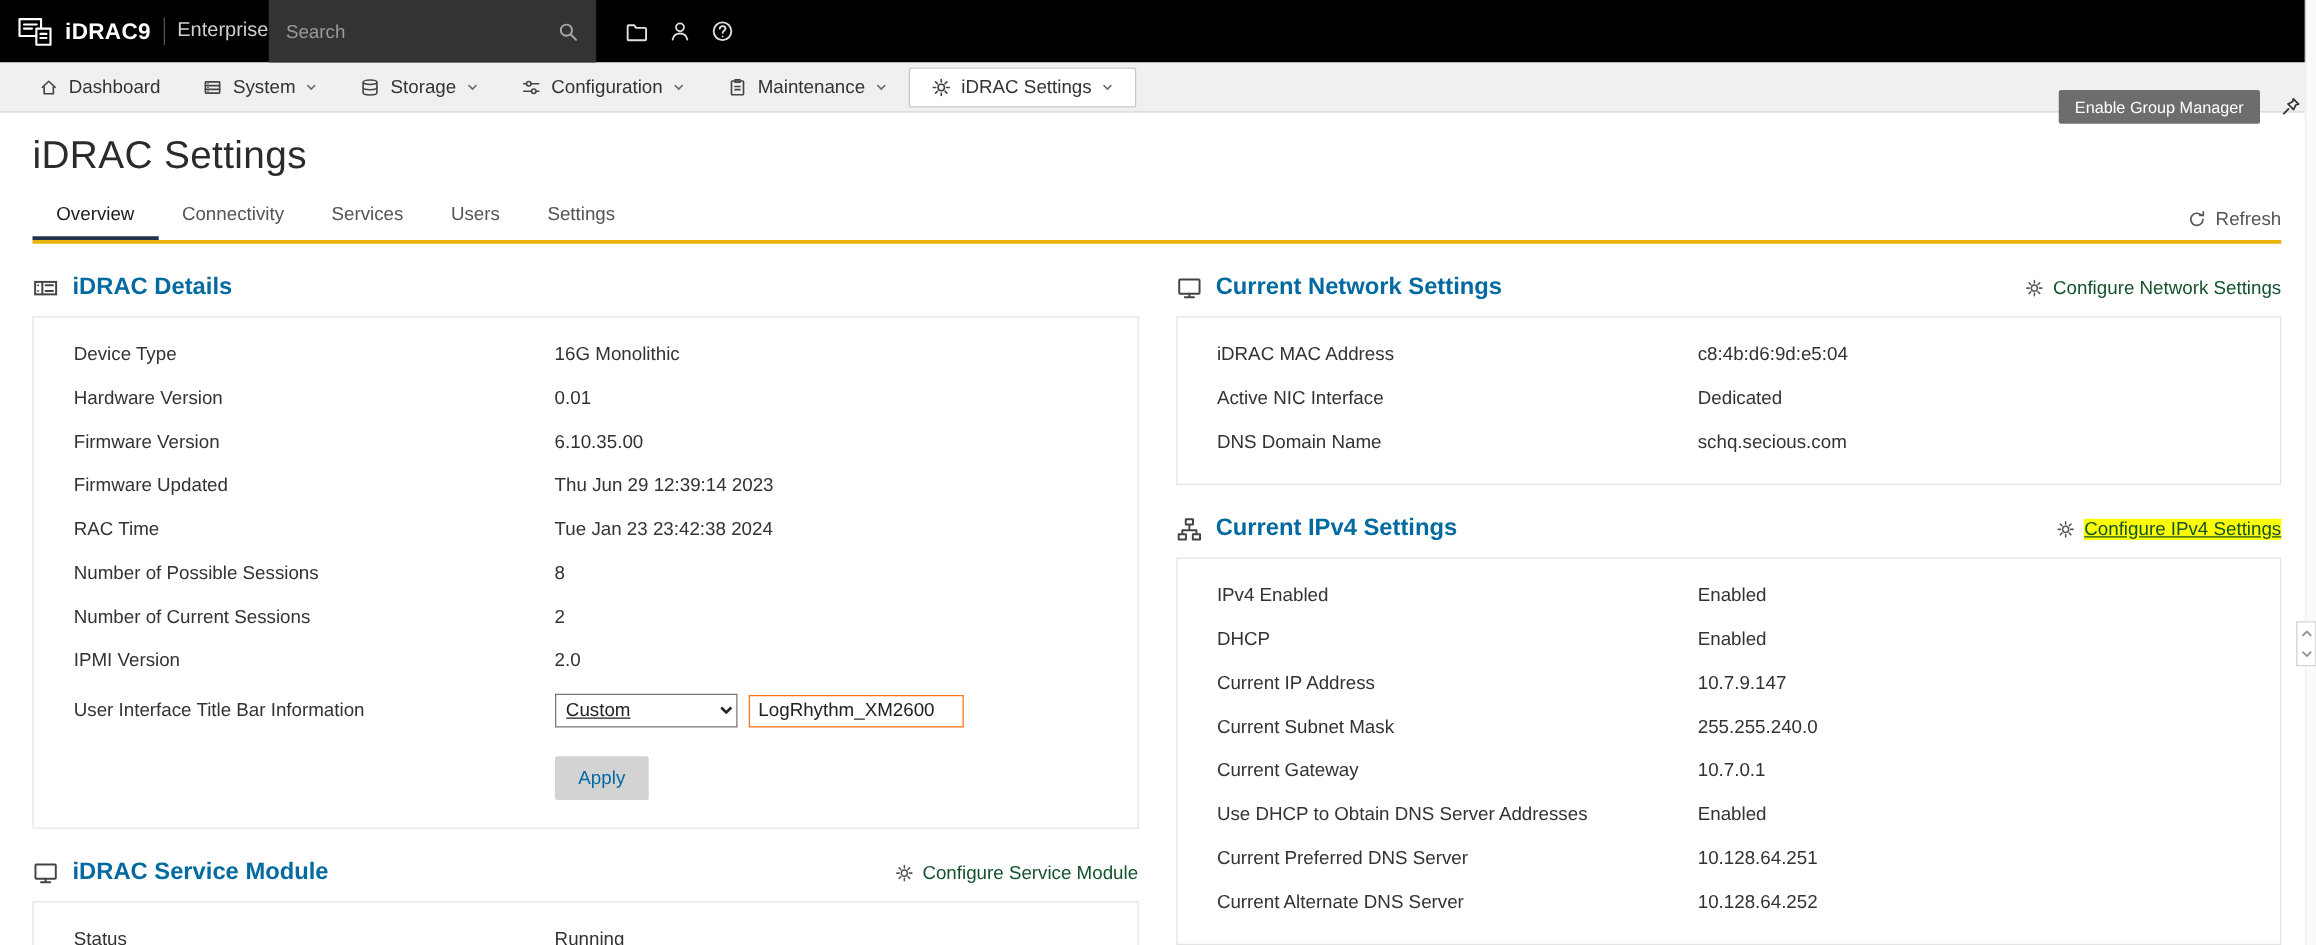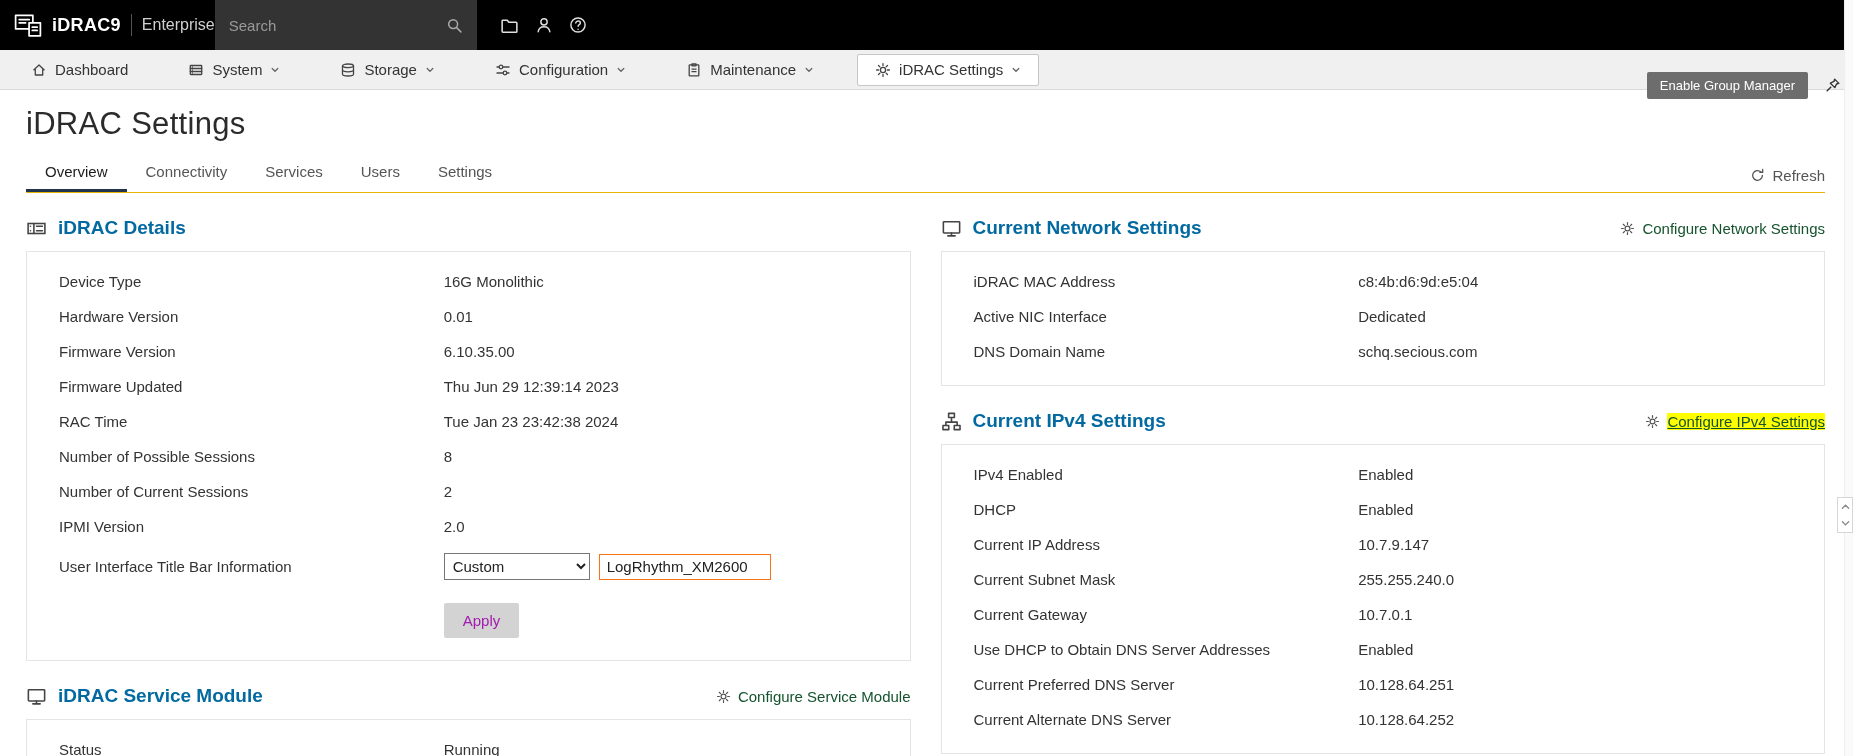--- a/index.html
+++ b/index.html
@@ -22,38 +22,38 @@
   .search-box input::placeholder { color: #9a9a9a; }
   .search-box .icon { color: #aaa; }
   .top-icon-btn { width: 30px; height: 30px; display: flex; align-items: center;
     justify-content: center; color: #e0e0e0; margin: 0 2px; cursor: pointer; }
   .topbar-right .spacer { width: 16px; }
   .topbar-right .end-pad { width: 14px; }
 
   
   .navbar { height: 40px; background: #f0f0f0; border-bottom: 1px solid #d9d9d9;
     display: flex; align-items: center; justify-content: space-between; padding: 0 12px 0 14px; }
-  .nav-items { display: flex; align-items: center; height: 100%; gap: 26px; }
+  .nav-items { display: flex; align-items: center; height: 100%; }
   .nav-item { display: flex; align-items: center; gap: 8px; padding: 0 17px;
     height: 100%; font-size: 15px; color: #333; cursor: pointer; white-space: nowrap; }
   .nav-item .icon { color: #444; }
   .nav-item .chev { color: #666; }
   .nav-item.active { background: #fff; border: 1px solid #c7c7c7; height: 32px;
     border-radius: 2px; }
   .nav-right { display: flex; align-items: center; gap: 16px; margin-top: 32px; }
   .grp-btn { background: #6d6d6d; color: #fff; border: none; font-size: 13px;
     padding: 6px 13px; border-radius: 2px; font-family: inherit; cursor: pointer; }
   .pin-btn { color: #333; cursor: pointer; display: flex; align-items: center; }
 
   
   .page { padding: 0 28px 0 26px; }
   h1.page-title { font-size: 31px; font-weight: 400; color: #2b2b2b;
     margin: 16px 0 10px; letter-spacing: .3px; }
 
-  .tabs-row { display: flex; align-items: flex-end; border-bottom: 1px solid #eab308; }
+  .tabs-row { display: flex; align-items: flex-end; border-bottom: 3px solid #eab308; }
   .tab { padding: 11px 19px 9px; font-size: 15px; color: #555; cursor: pointer;
     border-bottom: 3px solid transparent; }
   .tab.active { color: #1c1c1c; border-bottom-color: #22344d; }
   .refresh { margin-left: auto; display: flex; align-items: center; gap: 7px;
     color: #555; font-size: 15px; cursor: pointer; padding-bottom: 8px; }
 
   .content { display: flex; gap: 30px; align-items: flex-start; }
   .col { flex: 1 1 0; min-width: 0; }
 
   .section-header { display: flex; align-items: center; gap: 11px; margin: 24px 0 12px; }
@@ -63,26 +63,26 @@
     font-size: 15px; color: #14532d; cursor: pointer; }
   .configure .icon { color: #555; }
   .hl { background: #ffff00; text-decoration: underline; }
 
   .card { border: 1px solid #e4e4e4; background: #fff; padding: 12px 0 16px; }
   .row { display: flex; align-items: center; padding: 9px 32px; font-size: 15px; }
   .row-label { flex: 0 0 47%; color: #333; padding-right: 12px; }
   .row-value { flex: 1; color: #333; }
   .controls { display: flex; align-items: center; gap: 9px; }
   .ctl-select { height: 27px; width: 146px; border: 1px solid #767676; background: #fff;
-    font-size: 15px; font-family: inherit; color: #222; padding: 0 4px; }
+    font-size: 15px; font-family: inherit; color: #222; padding: 0 4px; text-decoration: underline; }
   .ctl-input { height: 26px; width: 172px; border: 1px solid #f97316; padding: 0 7px;
     font-size: 15px; font-family: inherit; color: #222; }
   .apply-row { padding: 14px 32px 6px; display: flex; }
   .apply-offset { margin-left: 47%; }
-  .apply-btn { background: #d3d3d3; color: #a21caf; border: none; padding: 9px 19px;
+  .apply-btn { background: #d3d3d3; color: #0369a1; border: none; padding: 9px 19px;
     font-size: 15px; border-radius: 2px; font-family: inherit; }
 
   
   .vscroll-track { position: fixed; top: 0; right: 0; width: 9px; height: 756px;
     background: #fafafa; border-left: 1px solid #ededed; }
   .scroll-widget { position: fixed; right: 0; top: 497px; width: 16px; background: #fff;
     border: 1px solid #d6d6d6; display: flex; flex-direction: column; }
   .scroll-btn { height: 17px; display: flex; align-items: center; justify-content: center;
     color: #8a8a8a; cursor: pointer; }
 

